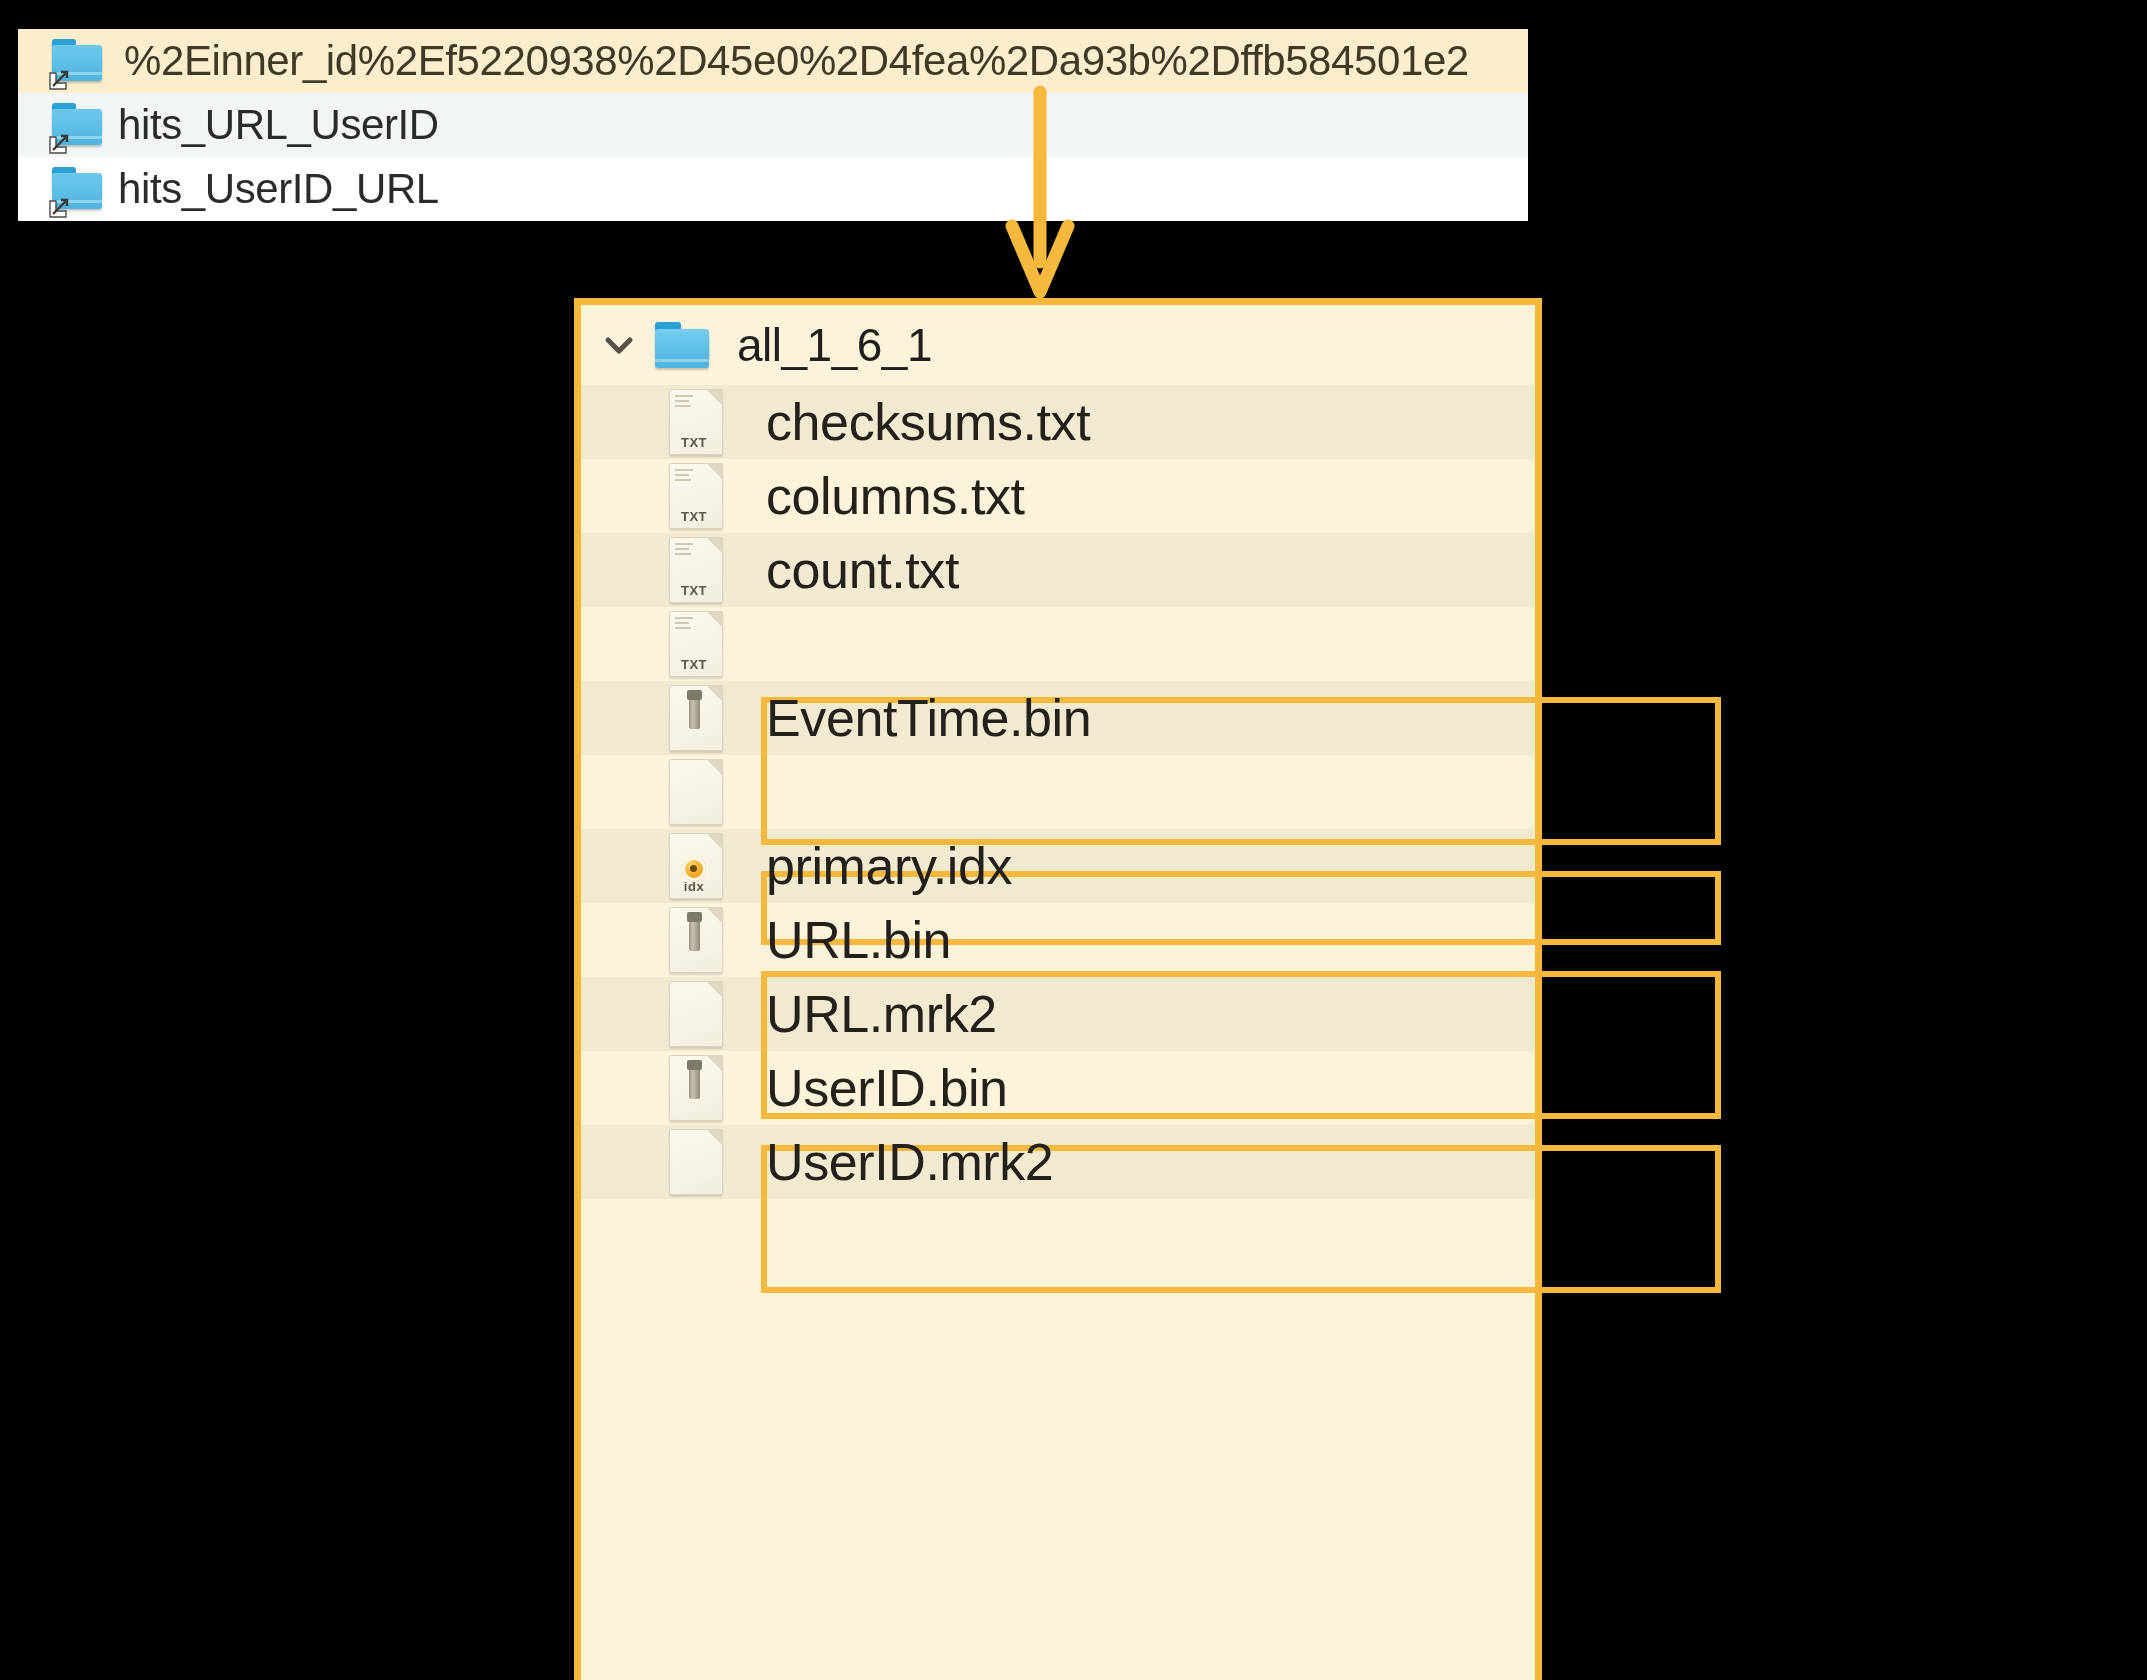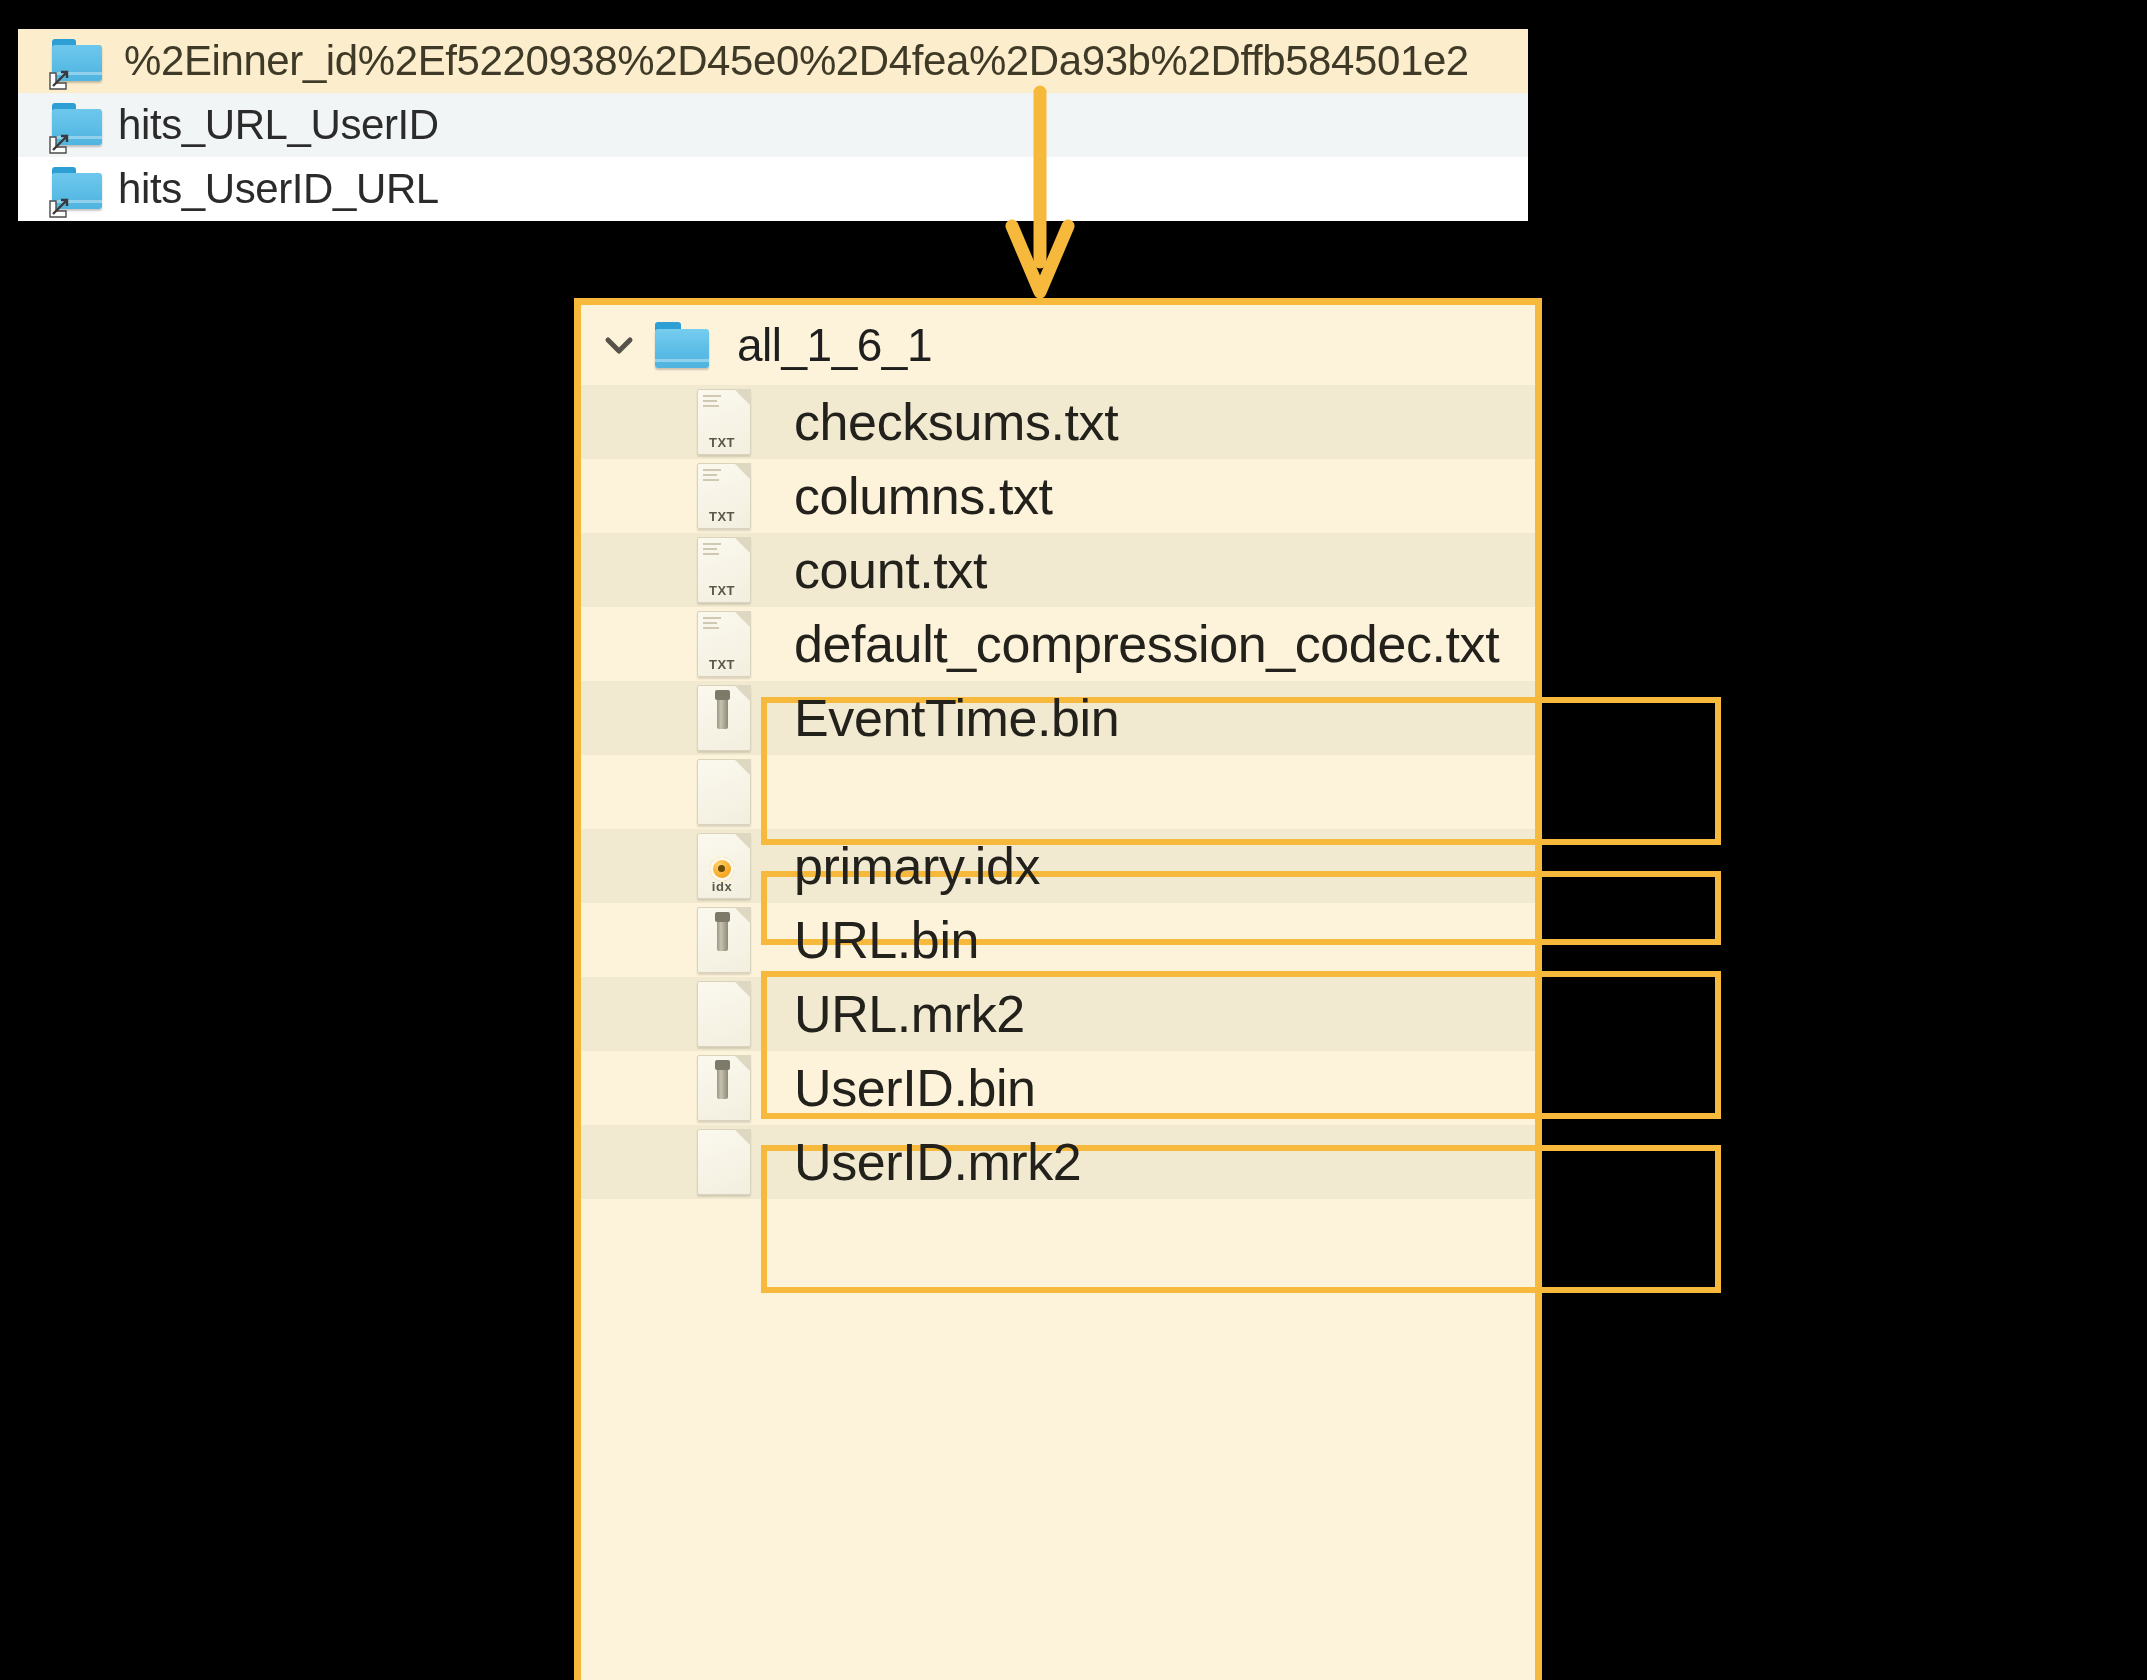--- a/index.html
+++ b/index.html
@@ -140,21 +140,21 @@
     color: #1f1f1f;
     margin-left: 24px;
     white-space: nowrap;
   }
 
   .file-row {
     position: relative;
     display: flex;
     align-items: center;
     height: 74px;
-    padding-left: 116px;
+    padding-left: 88px;
   }
   .file-row.zebra { background: #f2ead0; }
   .file-row .fname {
     position: relative;
     font-size: 52px;
     letter-spacing: -0.4px;
     color: #23211c;
     margin-left: 43px;
     white-space: nowrap;
     z-index: 3;
@@ -354,21 +354,20 @@
         <span class="doc-icon">
           <span class="page"></span>
             <span class="fold"></span>
           <span class="lines">
               <i></i>
               <i></i>
               <i></i>
             </span>
           <span class="ext">TXT</span>
         </span>
-        <span class="fname">default_compression_codec.txt</span>
       </div>
 
       <div class="file-row zebra">
         <span class="doc-icon">
           <span class="page"></span>
             <span class="fold"></span>
             <span class="bin-mark"></span>
         </span>
         <span class="fname">EventTime.bin</span>
       </div>

